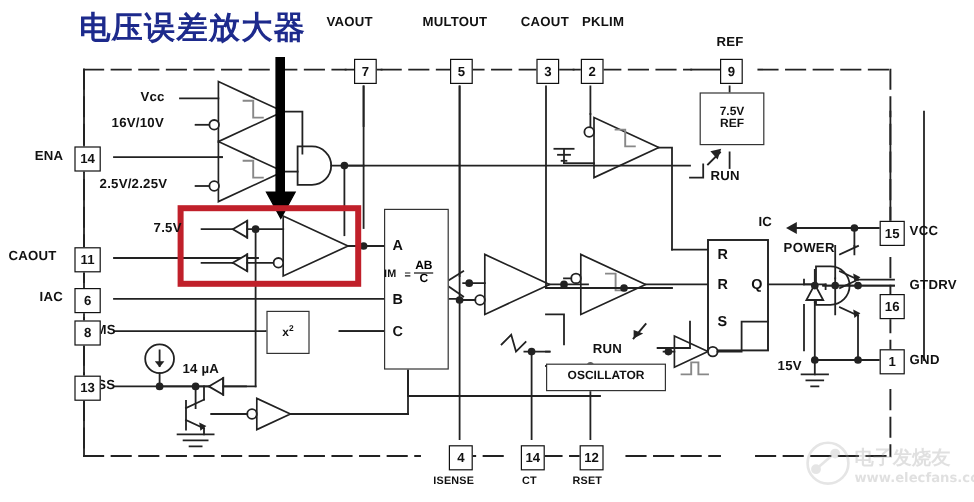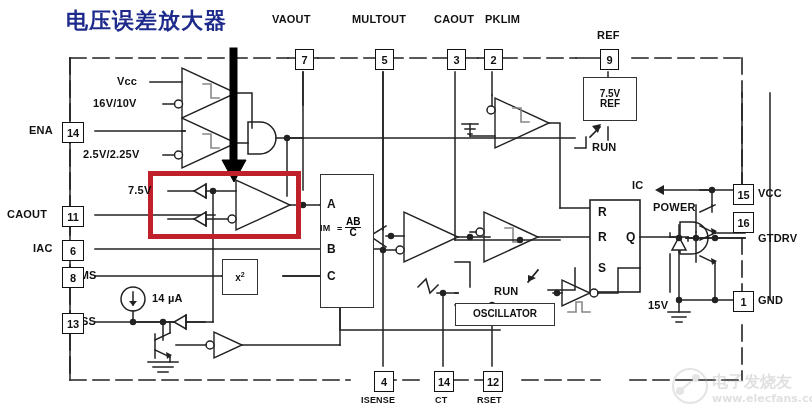--- a/index.html
+++ b/index.html
@@ -1,20 +1,20 @@
 <!DOCTYPE html>
 <html><head>
 <meta charset="utf-8">
 <style>
   html,body{margin:0;padding:0;background:#ffffff;}
   body{width:812px;height:418px;overflow:hidden;
        font-family:"Liberation Sans","DejaVu Sans",sans-serif;}
   #root{position:relative;width:812px;height:418px;background:#fff;}
   svg.layer{position:absolute;left:0;top:0;width:812px;height:418px;}
-  .ttl{position:absolute;color:#1d2a8c;font-size:22px;font-weight:700;
+  .ttl{position:absolute;color:#1d2a8c;font-size:26px;font-weight:700;
        letter-spacing:1px;white-space:nowrap;
        font-family:Liberation Sans, sans-serif;}
   .lbl{position:absolute;white-space:nowrap;font-weight:700;color:#111;
        font-size:11px;letter-spacing:.2px;line-height:1;}
   .lbl.sm{font-size:9px;}
   .lbl.md{font-size:12px;}
   .pin{position:absolute;border:1.6px solid #111;background:#fff;
        font-size:11px;font-weight:700;color:#111;
        display:flex;align-items:center;justify-content:center;}
   .blk{position:absolute;border:1.6px solid #333;background:#fff;
@@ -323,31 +323,31 @@
 
   <div class="pin" style="left:434px;top:371px;width:18px;height:19px;">14</div>
   <div class="lbl sm" style="left:435px;top:396px;">CT</div>
 
   <div class="pin" style="left:483px;top:371px;width:18px;height:19px;">12</div>
   <div class="lbl sm" style="left:477px;top:396px;">RSET</div>
 
   <div class="pin" style="left:733px;top:184px;width:19px;height:19px;">15</div>
   <div class="lbl" style="left:758px;top:188px;">VCC</div>
 
-  <div class="pin" style="left:733px;top:212px;width:19px;height:19px;">16</div>
+  <div class="pin" style="left:733px;top:245px;width:19px;height:19px;">16</div>
   <div class="lbl" style="left:758px;top:233px;">GTDRV</div>
 
   <div class="pin" style="left:733px;top:291px;width:19px;height:19px;">1</div>
   <div class="lbl" style="left:758px;top:295px;">GND</div>
 
   <div class="lbl" style="left:117px;top:76px;">Vcc</div>
   <div class="lbl" style="left:93px;top:98px;">16V/10V</div>
   <div class="lbl" style="left:83px;top:149px;">2.5V/2.25V</div>
   <div class="lbl" style="left:128px;top:185px;">7.5V</div>
-  <div class="lbl" style="left:152px;top:293px;">14 µA</div>
+  <div class="lbl" style="left:152px;top:303px;">14 µA</div>
   <div class="lbl" style="left:648px;top:300px;">15V</div>
 
   <div class="lbl" style="left:592px;top:142px;">RUN</div>
   <div class="lbl" style="left:494px;top:286px;">RUN</div>
   <div class="lbl" style="left:632px;top:180px;">IC</div>
   <div class="lbl" style="left:613px;top:202px;margin-left:40px;">POWER</div>
 
   <div class="blk" style="left:583px;top:77px;width:52px;height:42px;">
     <span>7.5V</span>
     <span>REF</span>

